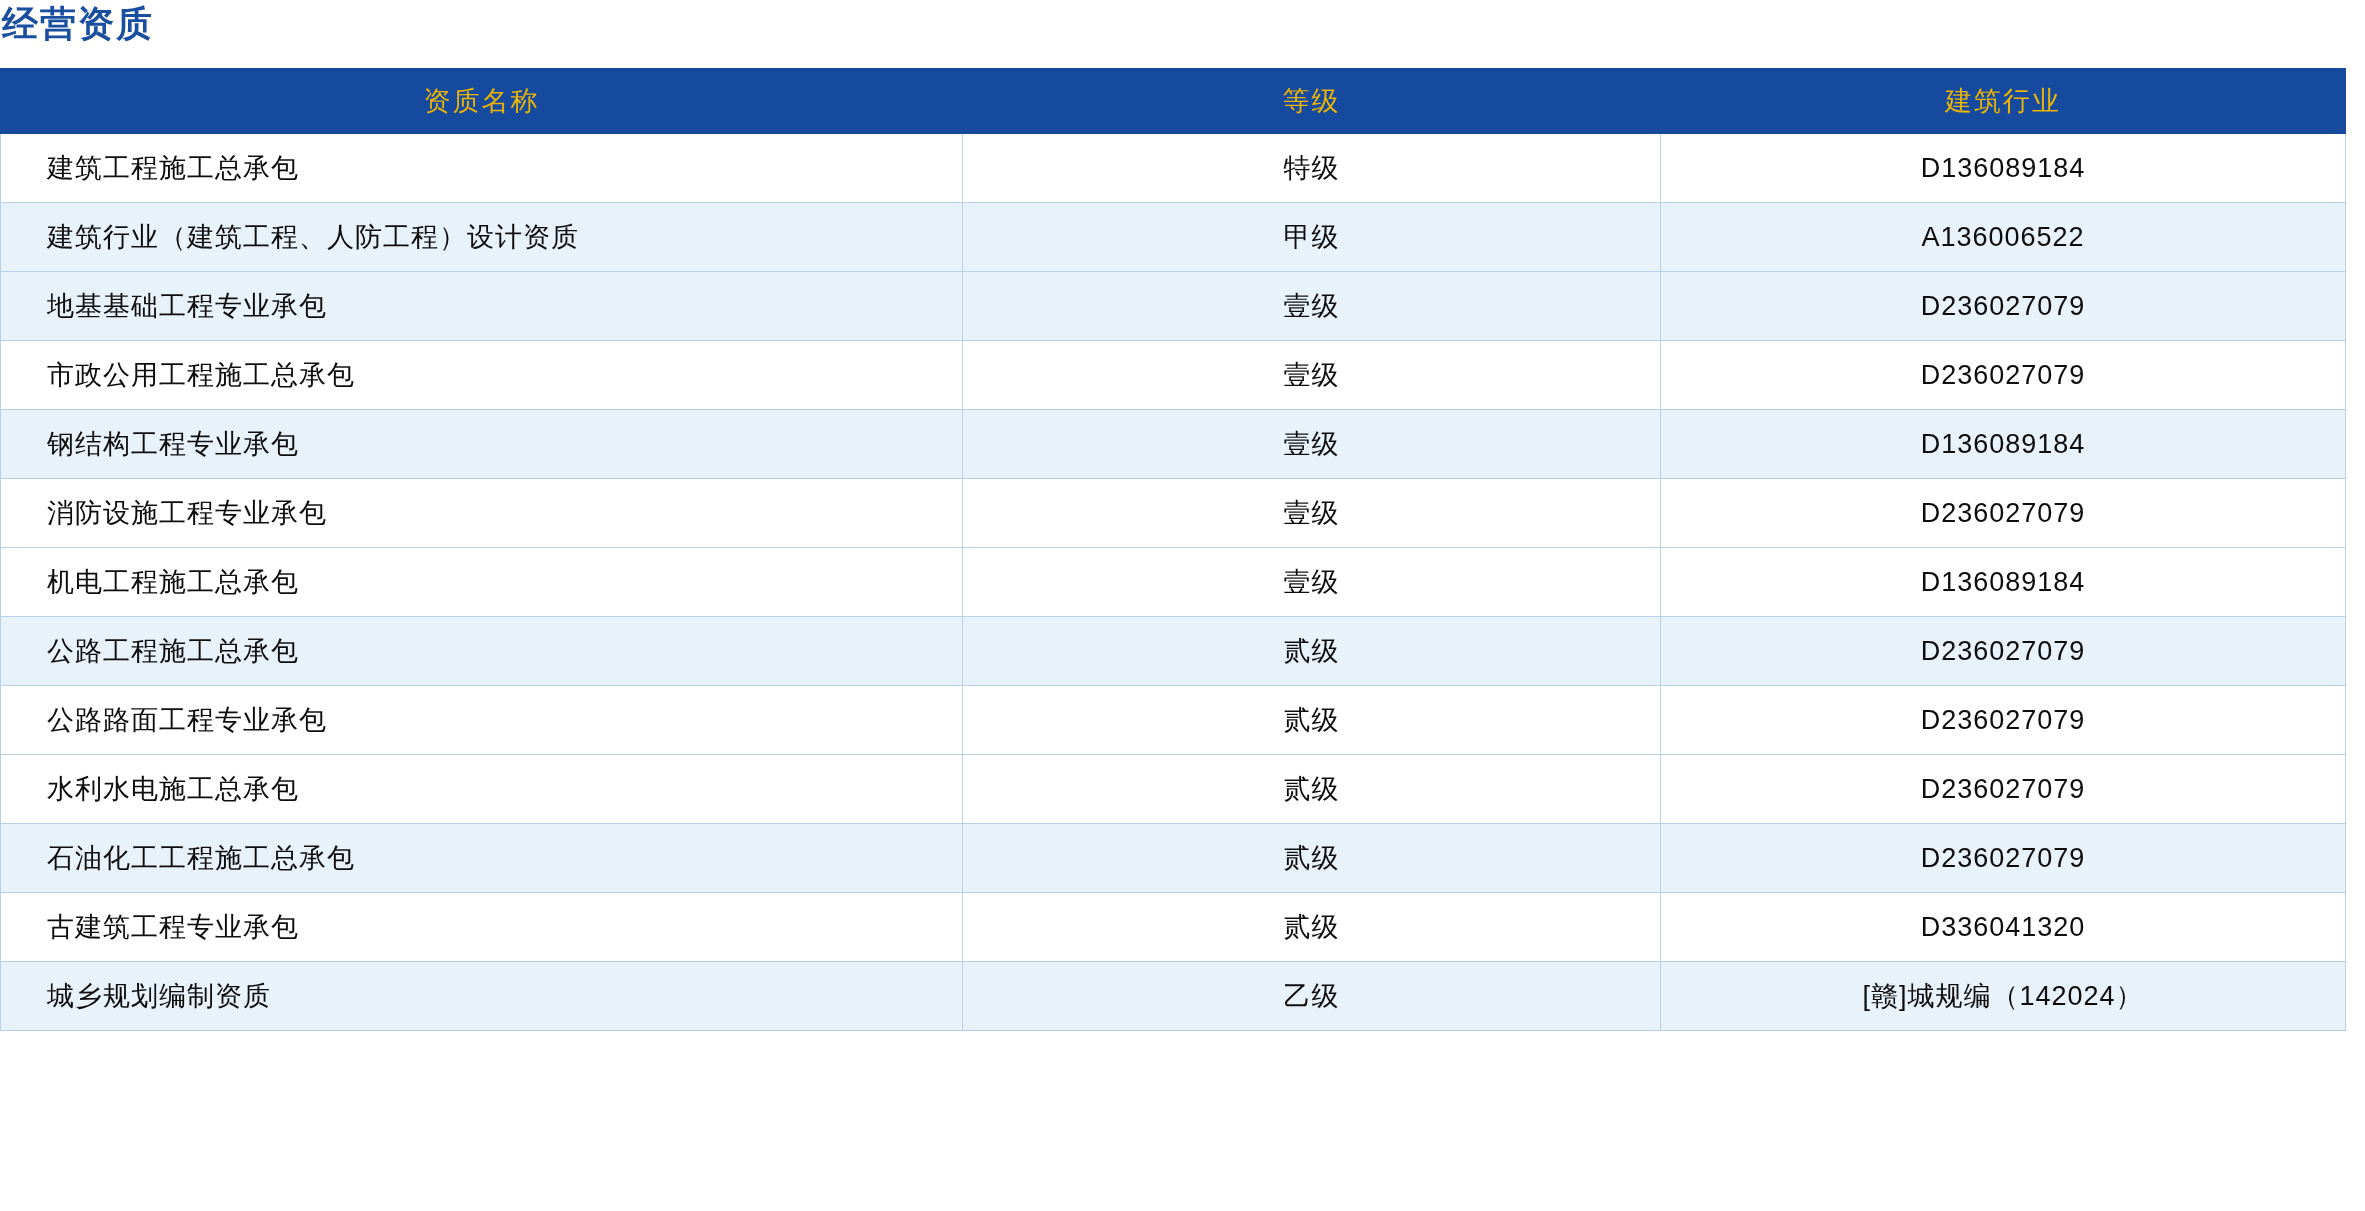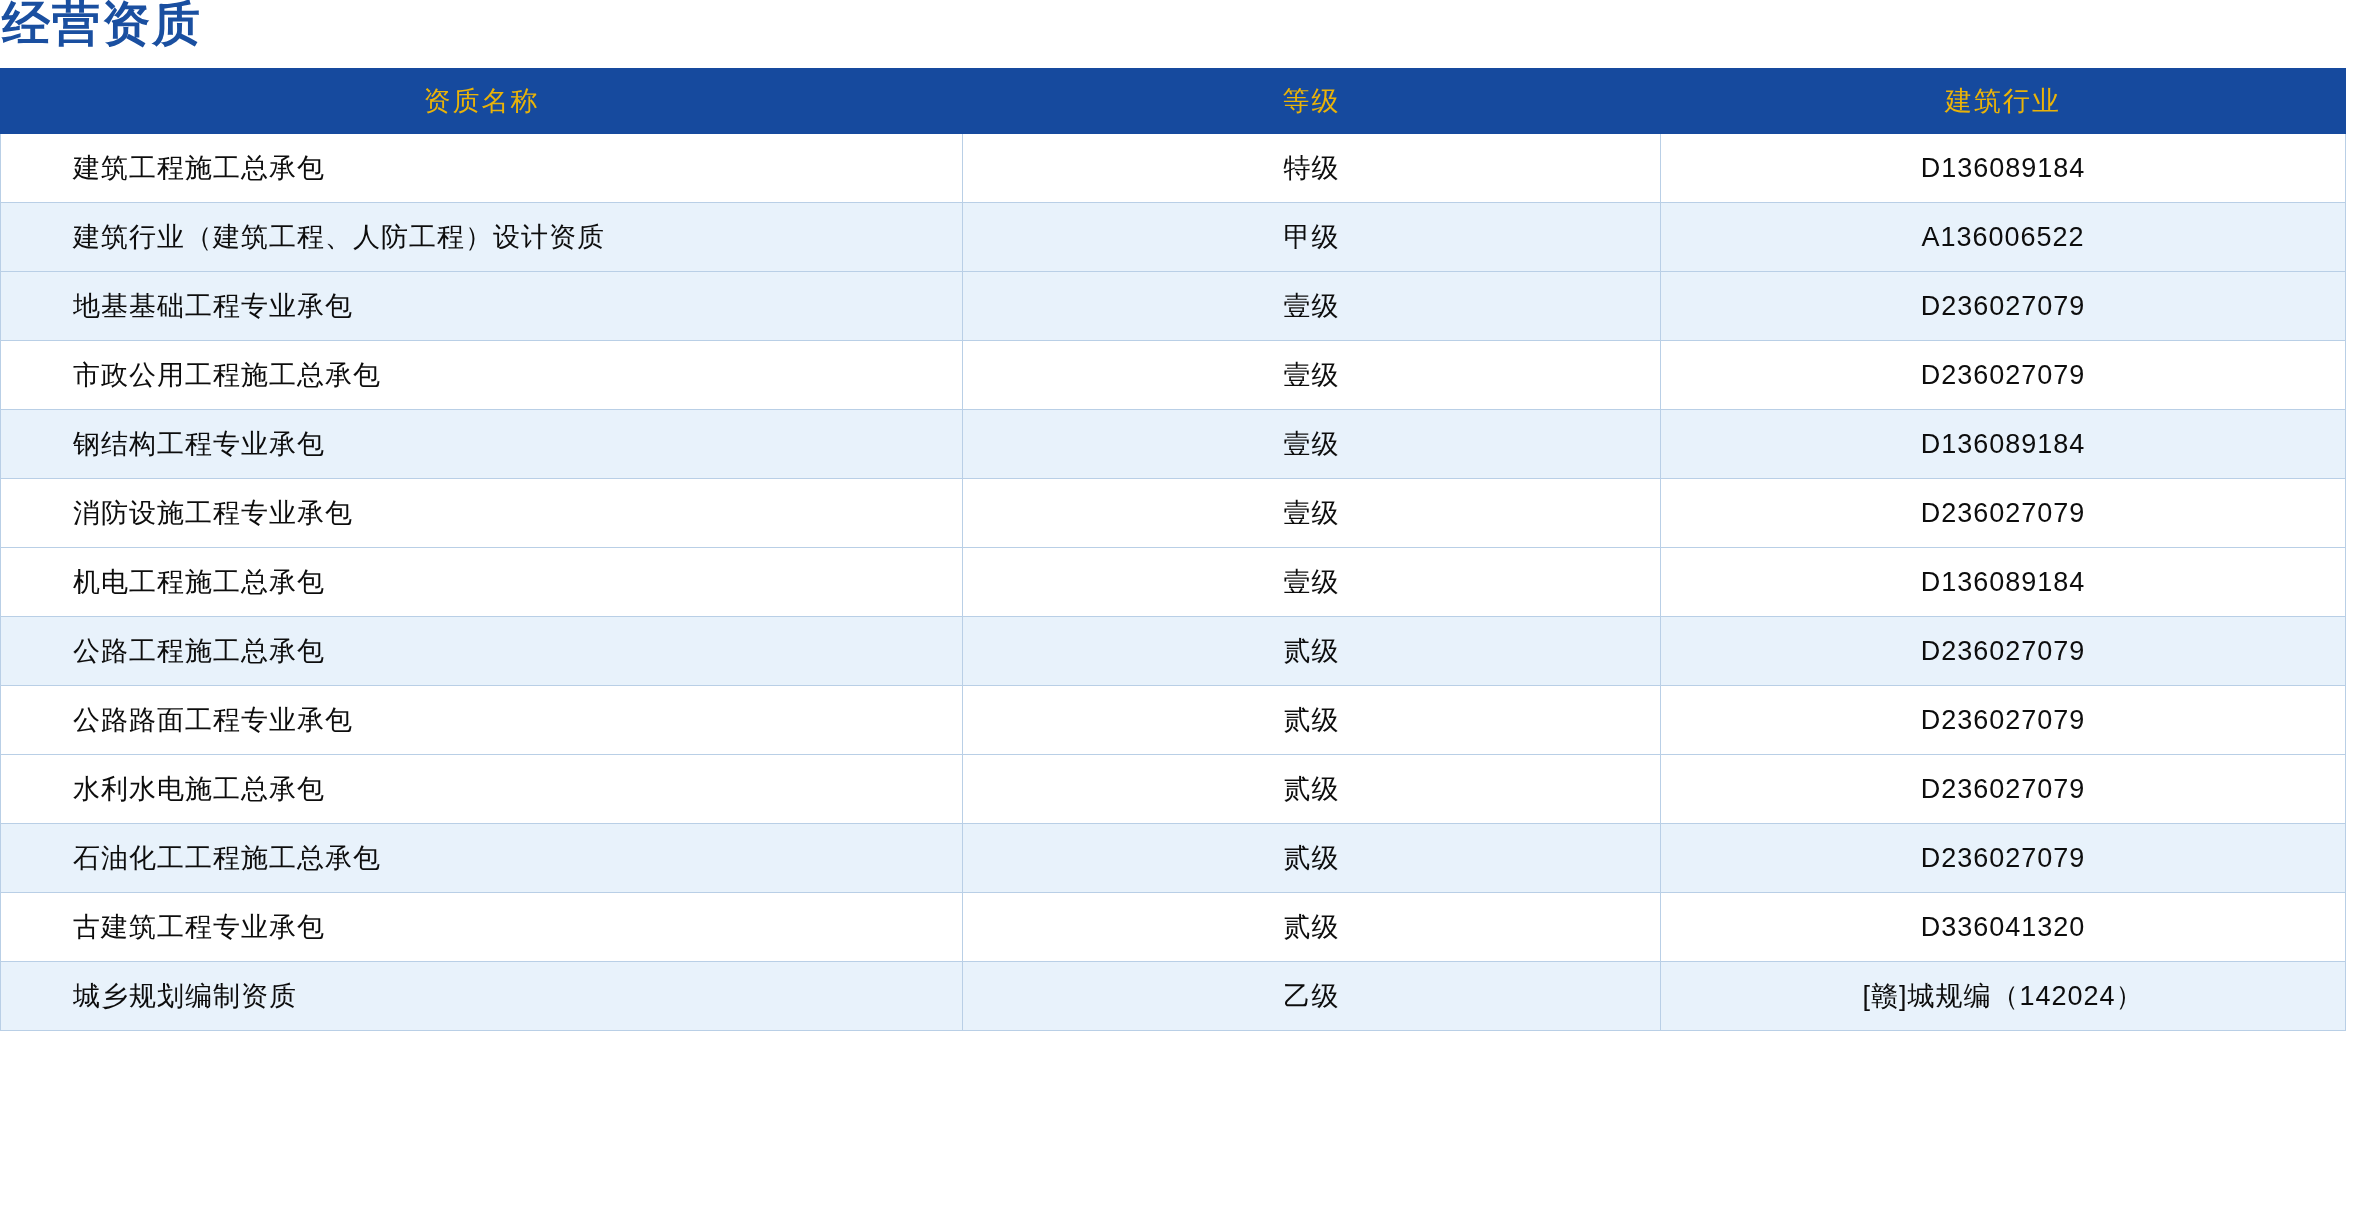--- a/index.html
+++ b/index.html
@@ -13,21 +13,21 @@
     font-family: "Liberation Sans", "DejaVu Sans", sans-serif;
     overflow: hidden;
   }
   .page {
     width: 2365px;
     height: 1211px;
     position: relative;
     box-sizing: border-box;
   }
   .page-title {
-    font-size: 48px;
+    font-size: 36px;
     font-weight: bold;
     color: #1a4fa0;
     letter-spacing: 2px;
     margin: 0;
     padding: 0 0 0 2px;
     line-height: 48px;
     height: 56px;
     display: flex;
     align-items: flex-start;
   }
@@ -55,21 +55,21 @@
   table.qual-table tbody td {
     height: 66px;
     font-size: 27px;
     color: #0d0d0d;
     border: 1px solid #b9cfe6;
     vertical-align: middle;
     letter-spacing: 1px;
   }
   table.qual-table tbody td.name {
     text-align: left;
-    padding-left: 72px;
+    padding-left: 46px;
     font-family: Liberation Serif, serif;
   }
   table.qual-table tbody td.level,
   table.qual-table tbody td.cert {
     text-align: center;
   }
   table.qual-table tbody tr.odd td {
     background: #ffffff;
   }
   table.qual-table tbody tr.even td {

